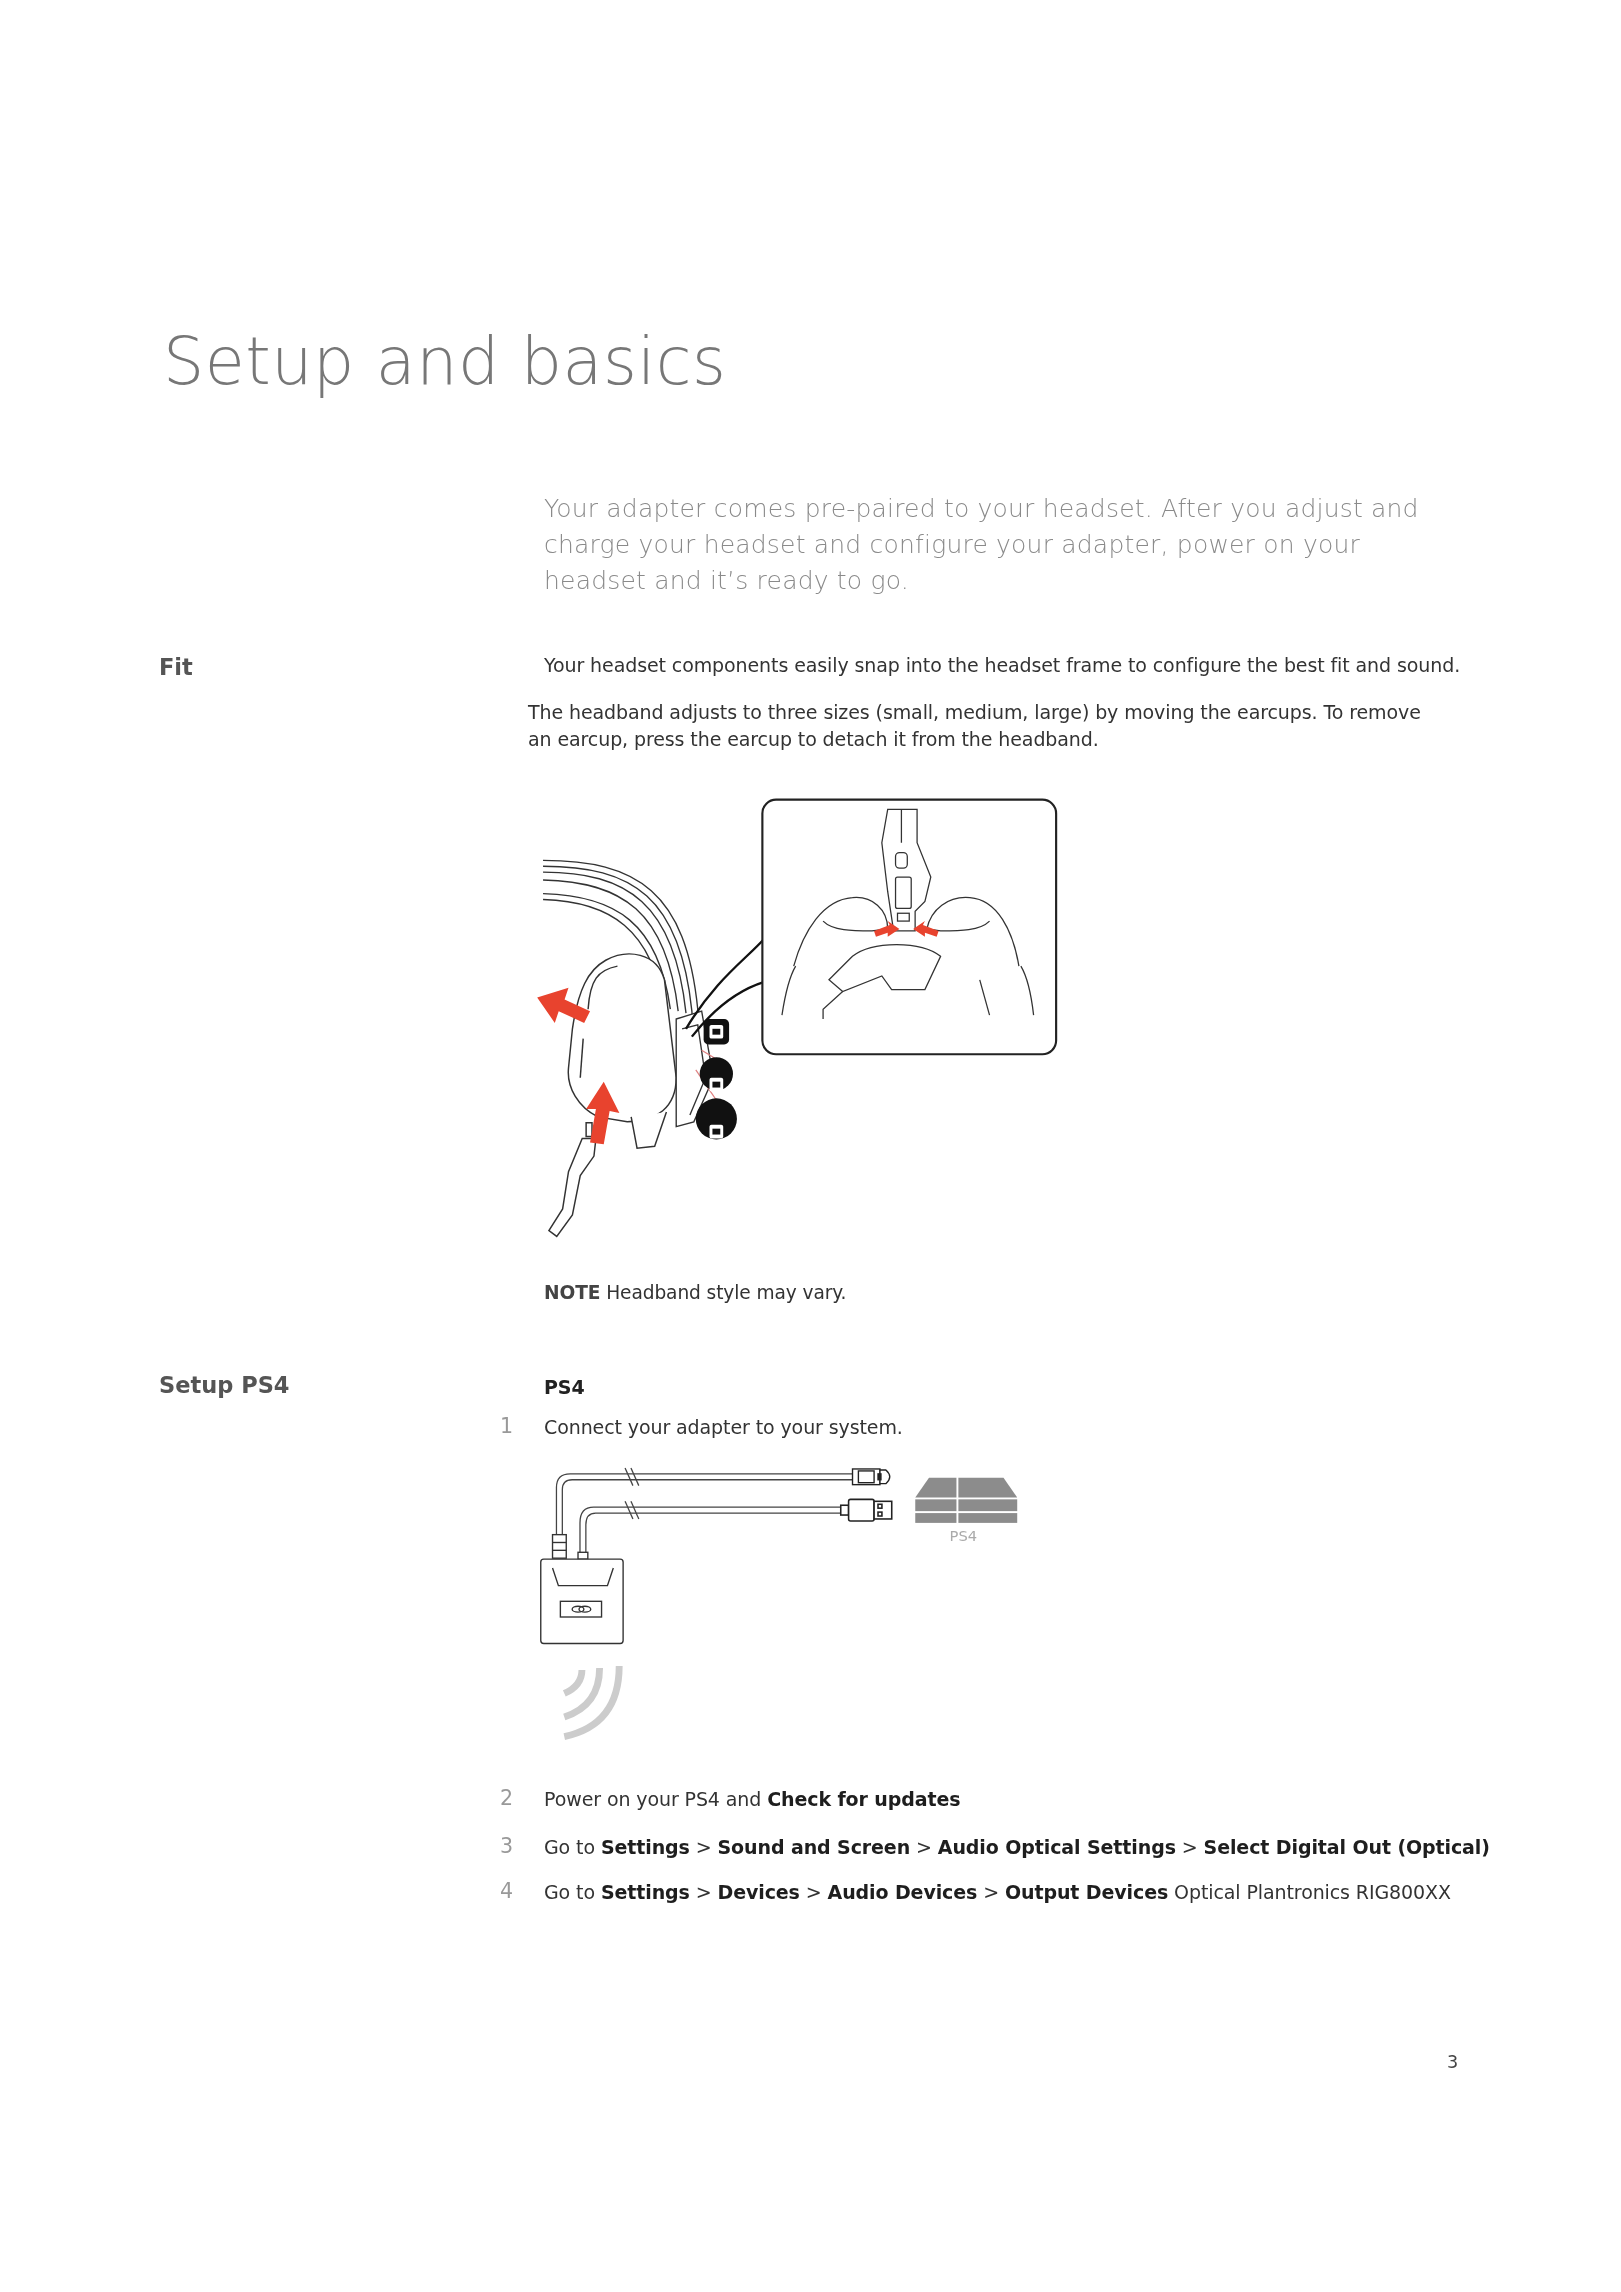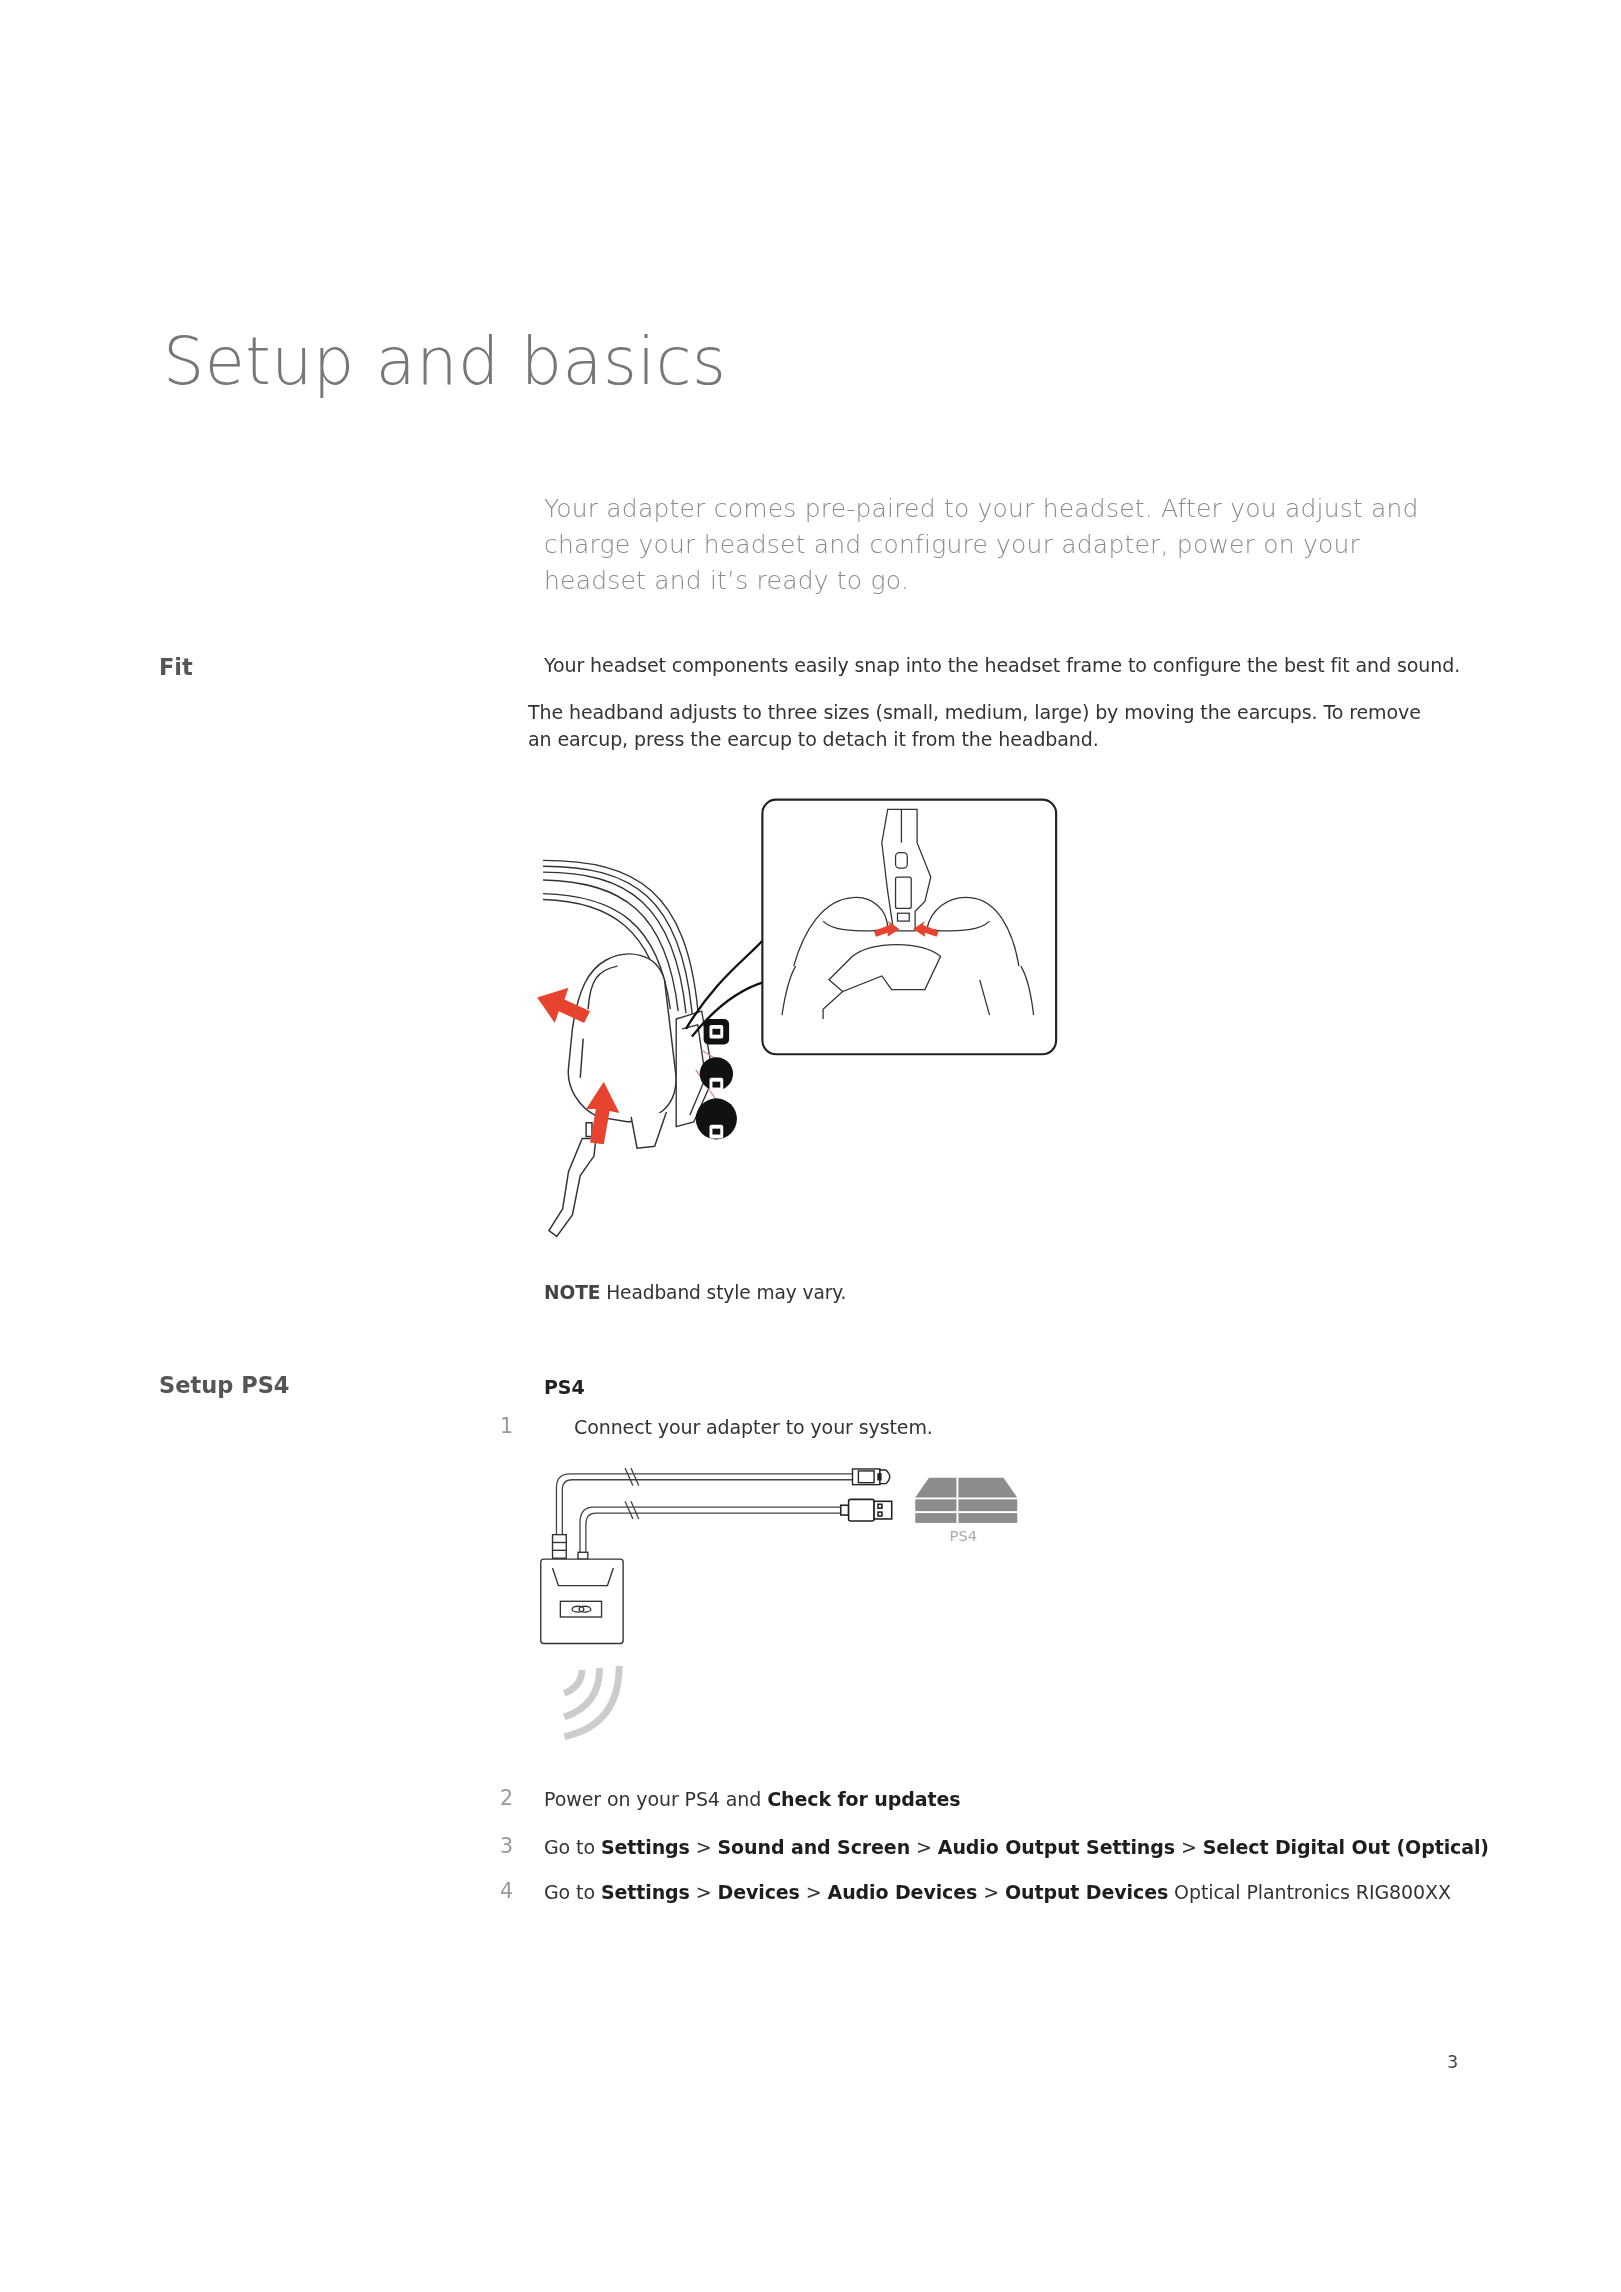--- a/index.html
+++ b/index.html
@@ -117,21 +117,21 @@
 
 <div class="abs body-text" style="left:544px; top:1279px; font-size:18.6px;">
   <span class="note-lbl">NOTE</span>
   <span class="note-txt">Headband style may vary.</span>
 </div>
 
 <div class="abs side-label" style="left:159px; top:1372px;">Setup PS4</div>
 <div class="abs body-text" style="left:544px; top:1374px; font-weight:bold; color:#222; font-size:19px;">PS4</div>
 
 <div class="abs step-num" style="left:492px; top:1414px;">1</div>
-<div class="abs body-text" style="left:544px; top:1414px;margin-left:30px;"><span>Connect your adapter to your system.</span></div>
+<div class="abs body-text" style="left:544px; top:1414px;"><span>Connect your adapter to your system.</span></div>
 
 <svg style="left:529px; top:1460px;" width="549" height="314" viewBox="0 0 560 320">
   <g fill="none" stroke="#444" stroke-width="1.3">
     <path d="M28 82 L28 28 Q28 14 42 14 L330 14"></path>
     <path d="M34 82 L34 30 Q34 20 44 20 L330 20"></path>
     <line x1="98" y1="8" x2="106" y2="26"></line>
     <line x1="104" y1="8" x2="112" y2="26"></line>
   </g>
   <g fill="#fff" stroke="#222" stroke-width="1.4">
     <rect x="330" y="9" width="28" height="16"></rect>
@@ -179,19 +179,19 @@
     <path d="M54 214 Q54 230 36 238"></path>
     <path d="M72 212 Q72 250 36 262"></path>
     <path d="M92 210 Q92 270 36 282"></path>
   </g>
 </svg>
 
 <div class="abs step-num" style="left:492px; top:1786px;">2</div>
 <div class="abs body-text" style="left:544px; top:1786px;"><span>Power on your PS4 and </span><b>Check for updates</b></div>
 
 <div class="abs step-num" style="left:492px; top:1834px;">3</div>
-<div class="abs body-text" style="left:544px; top:1834px;"><span>Go to </span><b>Settings</b><span> &gt; </span><b>Sound and Screen</b><span> &gt; </span><b>Audio Output Settings</b><span> &gt; </span><b>Select Digital Out (Optical)</b></div>
+<div class="abs body-text" style="left:544px; top:1834px;"><span>Go to </span><b>Settings</b><span> &gt; </span><b>Sound and Screen</b><span> &gt; </span><b>Audio Optical Settings</b><span> &gt; </span><b>Select Digital Out (Optical)</b></div>
 
 <div class="abs step-num" style="left:492px; top:1879px;">4</div>
 <div class="abs body-text" style="left:544px; top:1879px;"><span>Go to </span><b>Settings</b><span> &gt; </span><b>Devices</b><span> &gt; </span><b>Audio Devices</b><span> &gt; </span><b>Output Devices</b><span> Optical Plantronics RIG800XX</span></div>
 
 <div class="abs page-number">3</div>
 
 
 </body></html>

